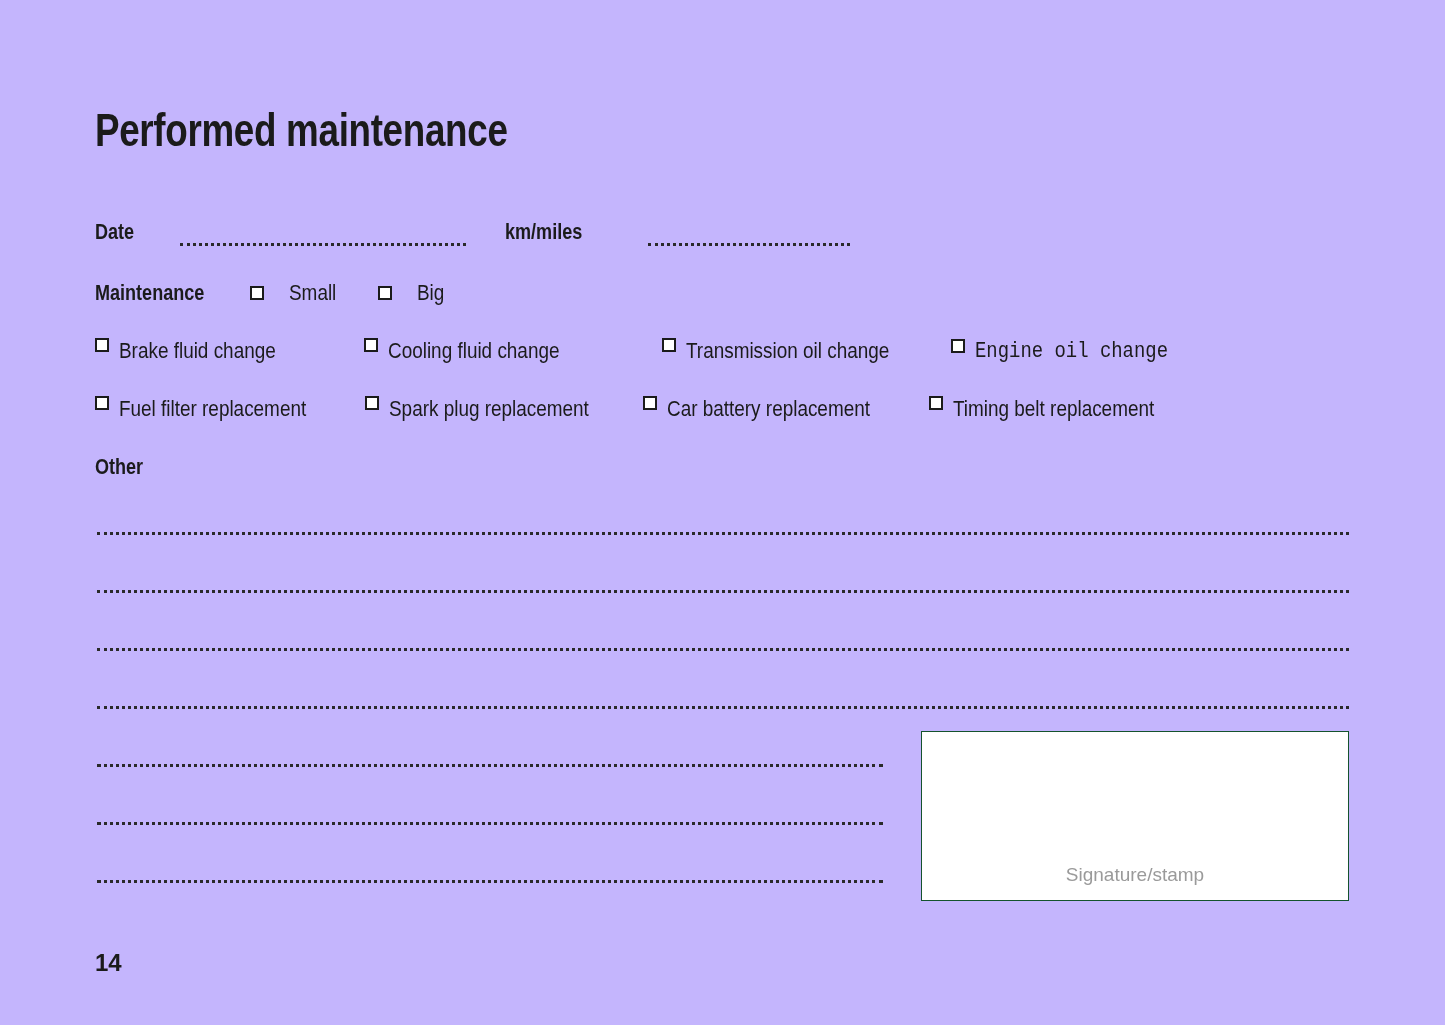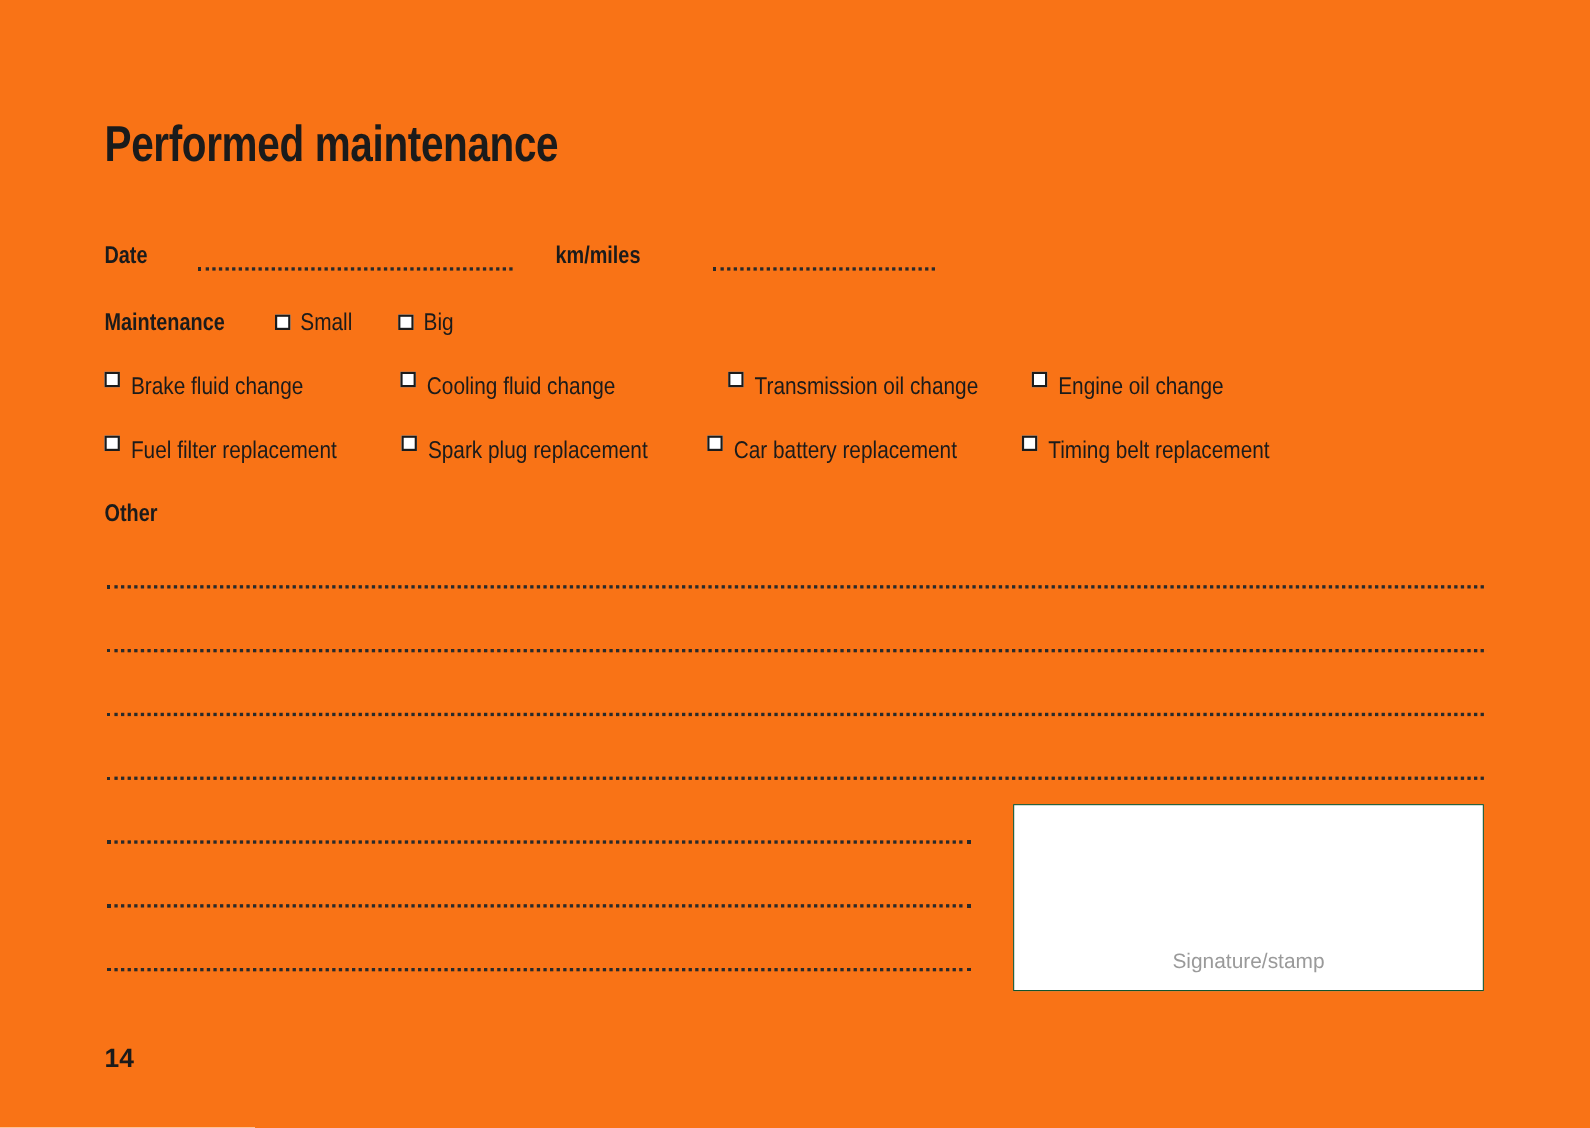--- a/index.html
+++ b/index.html
@@ -14,21 +14,21 @@
     font-family: "Liberation Sans", sans-serif;
     color: #1a1a1a;
     overflow: hidden;
   }
 
   .page {
     position: absolute;
     left: 0; top: 0;
     width: 1445px;
     height: 1025px;
-    background: #f97316;
+    background: #c4b5fd;
   }
 
   
   .page-title {
     position: absolute;
     left: 95px;
     top: 107px;
     font-size: 46px;
     font-weight: 700;
     letter-spacing: -0.4px;
@@ -111,20 +111,21 @@
   .opt {
     display: flex;
     align-items: center;
     margin-right: 34px;
   }
   .opt .cbox { margin-right: 9px; }
   .opt-label {
     font-size: 22px;
     font-weight: 400;
     color: #1b1b1b;
+    margin-left: 16px;
   }
 
   
   .cbox {
     display: inline-block;
     width: 14px;
     height: 14px;
     border: 2px solid #1b1b1b;
     box-sizing: border-box;
     background: #ffffff;
@@ -151,21 +152,21 @@
   .check-item .txt {
     font-size: 22px;
     font-weight: 400;
     color: #1b1b1b;
   }
 
   
   .r1 .ci0 { margin-right: 0px; }
   .r1 .ci1 { margin-left: 63px; }
   .r1 .ci2 { margin-left: 57px; padding-left: 17px; }
-  .r1 .ci3 { margin-left: 16px; }
+  .r1 .ci3 { margin-left: 29px; font-family: Liberation Mono, monospace; }
   
   .r2 .ci1 { margin-left: 28px; }
   .r2 .ci2 { margin-left: 22px; }
   .r2 .ci3 { margin-left: 26px; }
 
   
   .lbl-other {
     position: absolute;
     left: 95px;
     top: 454px;

